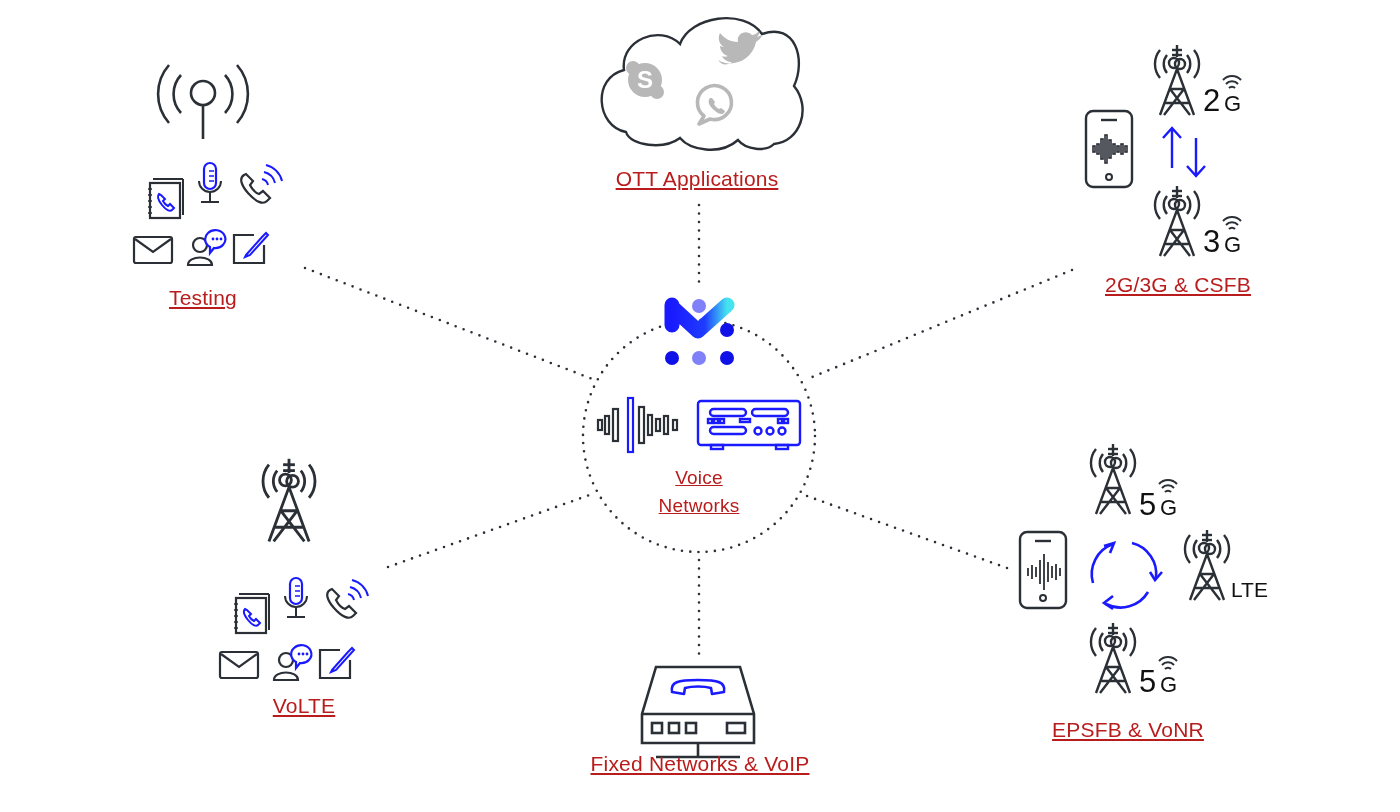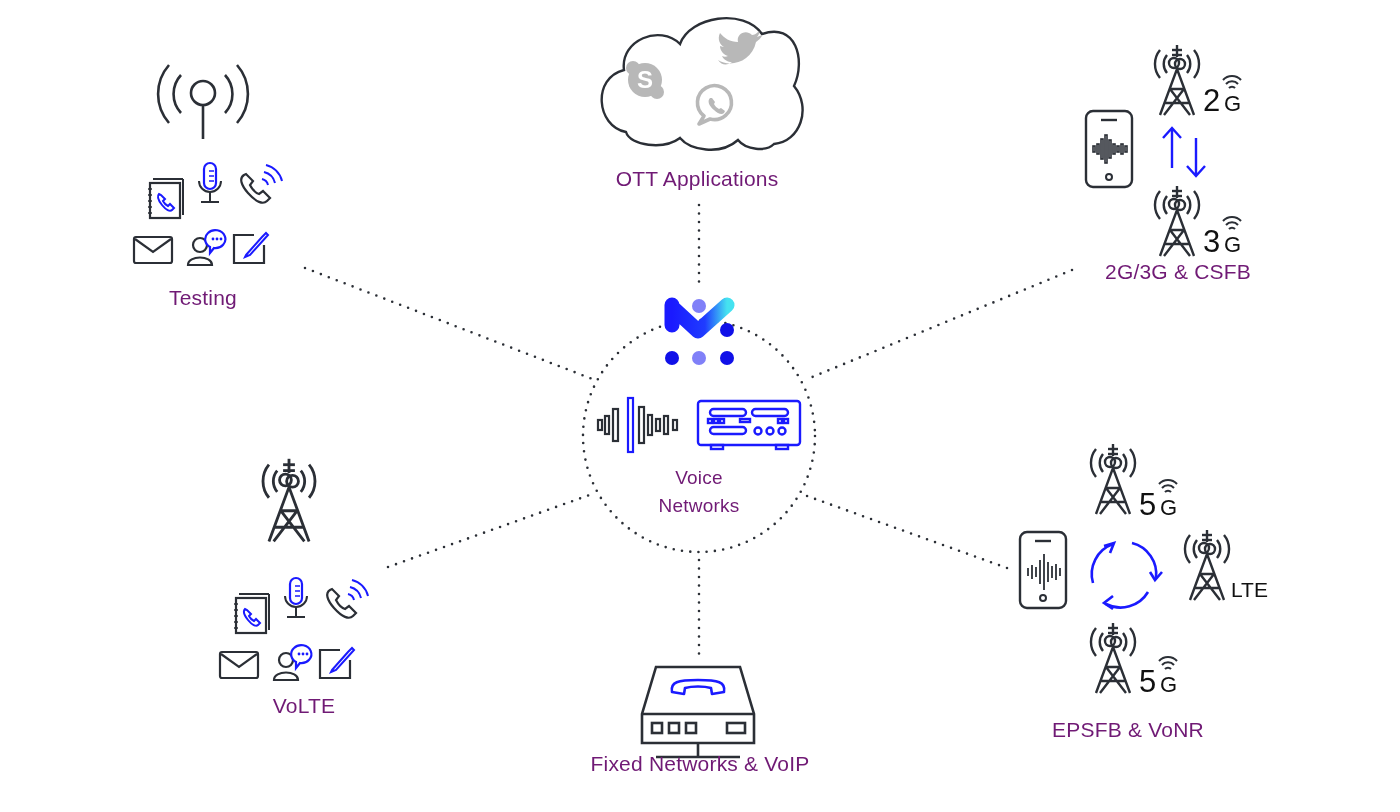--- a/index.html
+++ b/index.html
@@ -1,18 +1,18 @@
 <!DOCTYPE html>
 <html><head>
 <meta charset="utf-8">
 <style>
   html, body { margin:0; padding:0; background:#ffffff; }
   body { width:1400px; height:812px; position:relative; overflow:hidden; font-family:"Liberation Sans", "DejaVu Sans", sans-serif; }
   #canvas { position:absolute; left:0; top:0; width:1400px; height:812px; }
-  .lbl { position:absolute; color:#701a75; font-size:21px; text-align:center; white-space:nowrap; transform:translateX(-50%); letter-spacing:0.2px; }
+  .lbl { position:absolute; color:#b91c1c; font-size:21px; text-align:center; white-space:nowrap; transform:translateX(-50%); letter-spacing:0.2px;text-decoration:underline; }
   .center-lbl { font-size:19px; line-height:28px;text-align:right; }
   .gtxt { font-family:"Liberation Sans", "DejaVu Sans", sans-serif; fill:#111; }
 </style>
 </head>
 <body>
 
 <svg id="canvas" viewBox="0 0 1400 812" xmlns="http://www.w3.org/2000/svg">
   <defs>
     <linearGradient id="mgrad" x1="0" y1="0" x2="1" y2="0">
       <stop offset="0" stop-color="#1a1aff"></stop>
@@ -240,18 +240,18 @@
     <use href="#gwifi" transform="translate(1168,490)"></use>
     <text class="gtxt" x="1231" y="597" font-size="21">LTE</text>
     <text class="gtxt" x="1139" y="692" font-size="31">5</text>
     <text class="gtxt" x="1160" y="692" font-size="22">G</text>
     <use href="#gwifi" transform="translate(1168,667)"></use>
   </g>
 </svg>
 
 <div class="lbl" style="left:203px; top:286px;">Testing</div>
 <div class="lbl" style="left:697px; top:167px;">OTT Applications</div>
-<div class="lbl" style="left:1178px; top:260px;">2G/3G &amp; CSFB</div>
+<div class="lbl" style="left:1178px; top:273px;">2G/3G &amp; CSFB</div>
 <div class="lbl" style="left:304px; top:694px;">VoLTE</div>
 <div class="lbl" style="left:700px; top:752px;">Fixed Networks &amp; VoIP</div>
 <div class="lbl" style="left:1128px; top:718px;">EPSFB &amp; VoNR</div>
 <div class="lbl center-lbl" style="left:699px; top:464px;">Voice</div>
 <div class="lbl center-lbl" style="left:699px; top:492px;">Networks</div>
 
 </body></html>

